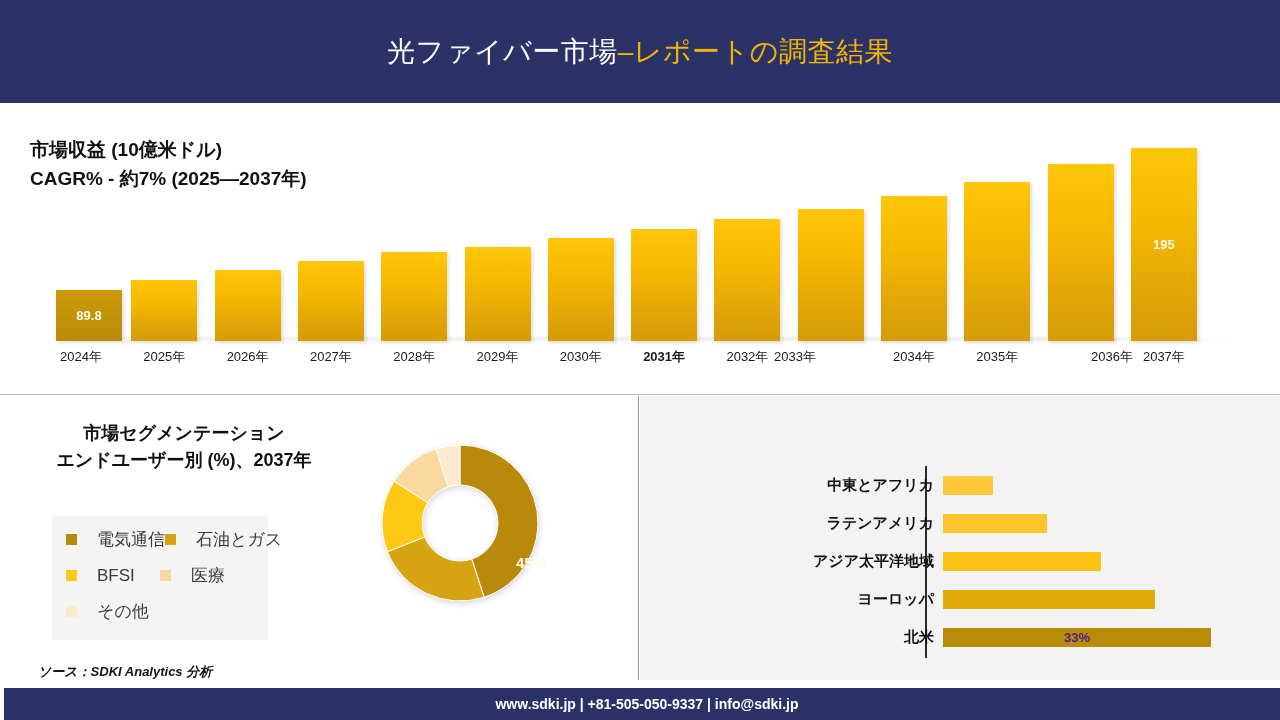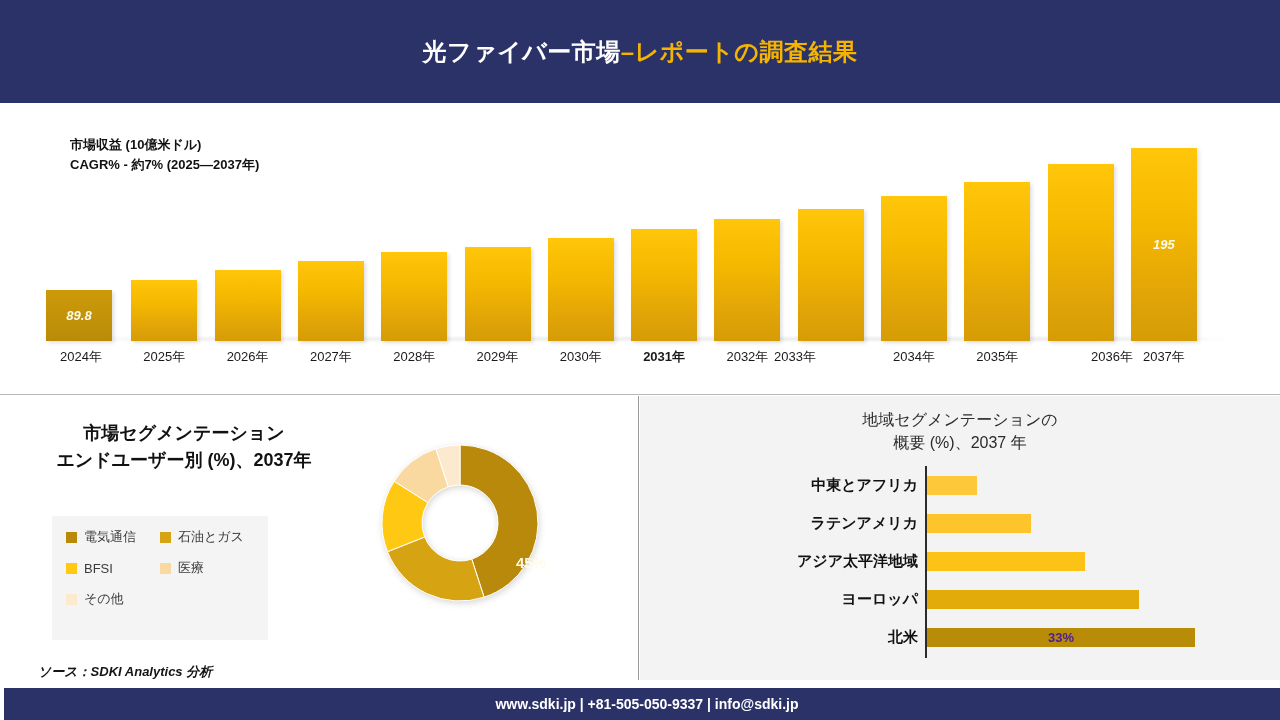--- a/index.html
+++ b/index.html
@@ -16,61 +16,60 @@
   }
 
   
   #header {
     position: absolute; left: 0; top: 0;
     width: 1280px; height: 103px;
     background: #2a3268;
     display: flex; align-items: center; justify-content: center;
   }
   #header-title {
-    font-size: 24px; font-weight: bold;
+    font-size: 28px; font-weight: normal;
     letter-spacing: 0.5px;
     white-space: nowrap;
   }
   .title-white { color: #ffffff; }
   .title-gold  { color: #f4b400; }
 
   
   #bar-panel {
     position: absolute; left: 0; top: 103px;
     width: 1280px; height: 292px;
     background: #ffffff;
     border-bottom: 1px solid #b9b9b9;
   }
   #bar-caption {
     position: absolute; left: 30px; top: 32px;
     line-height: 1.55;
   }
   #bar-caption .cap-line {
-    font-size: 13px; font-weight: bold; color: #111111;
-    white-space: nowrap;
-    margin-left: 40px;
+    font-size: 19px; font-weight: bold; color: #111111;
+    white-space: nowrap;
   }
 
   #bar-plot {
     position: absolute;
     left: 40px; top: 20px;
     width: 1200px; height: 255px;
   }
   .bar-baseline {
     position: absolute;
     left: 18px; bottom: 37px;
     width: 1175px; height: 4px;
     background: linear-gradient(90deg, rgba(0,0,0,0) 0%, rgba(0,0,0,0.055) 12%, rgba(0,0,0,0.075) 88%, rgba(0,0,0,0) 100%);
     filter: blur(1.2px);
   }
   .bar-col {
     position: absolute;
     bottom: 37px;
     width: 66px;
-    display: flex; flex-direction: column; align-items: center; font-style: italic;
+    display: flex; flex-direction: column; align-items: center;
   }
   .bar-rect {
     width: 66px;
     background: linear-gradient(180deg, #ffc60a 0%, #f5b800 38%, #e0a408 78%, #d59c05 100%);
     box-shadow: 2px 2px 4px rgba(0,0,0,0.13);
     position: relative;
   }
   .bar-rect.first {
     background: linear-gradient(180deg, #cc9a08 0%, #c19109 60%, #b98b08 100%);
   }
@@ -117,21 +116,21 @@
   .legend-item {
     display: flex; align-items: center;
     width: 104px;
   }
   .legend-swatch {
     width: 11px; height: 11px;
     margin-right: 7px;
     flex: none;
   }
   .legend-label {
-    font-size: 13px; color: #3b3b3b; white-space: nowrap;
+    font-size: 17px; color: #3b3b3b; white-space: nowrap; margin-left: 13px;
   }
   #donut-wrap {
     position: absolute; left: 380px; top: 443px;
     width: 160px; height: 160px;
   }
   #donut-svg { display: block; filter: drop-shadow(1px 2px 3px rgba(0,0,0,0.16)); }
   #donut-callout {
     position: absolute;
     left: 516px; top: 554px;
     font-size: 15px; font-weight: bold; color: #fffbe8;
@@ -158,21 +157,21 @@
     width: 640px; height: 200px;
   }
   #region-axis {
     position: absolute;
     left: 285px; top: 2px;
     width: 2px; height: 192px;
     background: #2b2b2b;
   }
   .region-row {
     position: absolute;
-    left: 0; height: 38px;
+    left: 16px; height: 38px;
     width: 560px;
     display: flex; align-items: center; padding-left: 43px;
   }
   .region-label {
     position: absolute;
     left: 30px; width: 248px;
     text-align: right;
     font-size: 15px; font-weight: bold; color: #111111;
     white-space: nowrap;
   }
@@ -209,21 +208,21 @@
     </div>
   </div>
 
   <div id="bar-panel">
     <div id="bar-caption">
       <div class="cap-line">市場収益 (10億米ドル)</div>
       <div class="cap-line">CAGR% - 約7% (2025—2037年)</div>
     </div>
     <div id="bar-plot">
       <div class="bar-baseline"></div>
-    <div class="bar-col" style="left: 0; padding-left: 12px;">
+    <div class="bar-col" style="left: 10px; padding-left: 12px;">
           <div class="bar-rect first" style="height: 51px;">
             <div class="bar-value" style="top: 17.5px;">89.8</div>
           </div>
         </div>
         <div class="bar-xlabel" style="left: -5px;">2024年</div>
         <div class="bar-col" style="left: 91.3px;">
           <div class="bar-rect" style="height: 61px;"></div>
         </div>
         <div class="bar-xlabel" style="left: 78.3px;">2025年</div>
         <div class="bar-col" style="left: 174.6px;">
@@ -322,24 +321,20 @@
         <path d="M 7.477434100716408 108.71371510940493 A 78 78 0 0 1 14.14242181084282 38.20550999163828 L 47.915538830923424 59.638581790798135 A 38 38 0 0 0 44.66849353624646 93.98873300201778 Z" fill="#ffc812" stroke="#ffffff" stroke-width="1"></path>
         <path d="M 14.14242181084282 38.20550999163828 A 78 78 0 0 1 55.89667443875409 5.81759172897803 L 68.257354213752 43.85985238078417 A 38 38 0 0 0 47.915538830923424 59.638581790798135 Z" fill="#fad9a0" stroke="#ffffff" stroke-width="1"></path>
         <path d="M 55.89667443875409 5.81759172897803 A 78 78 0 0 1 79.99999999999999 2 L 80 42 A 38 38 0 0 0 68.257354213752 43.85985238078417 Z" fill="#fceace" stroke="#ffffff" stroke-width="1"></path>
       </svg>
   </div>
   <div id="donut-callout">45%</div>
 
   <div id="source-note">ソース：SDKI Analytics 分析</div>
 
   <div id="region-panel">
-    <div id="region-title">
-      <div>地域セグメンテーションの</div>
-      <div>概要 (%)、2037 年</div>
-    </div>
     <div id="region-plot">
       <div id="region-axis"></div>
     <div class="region-row" style="top: 2px;">
           <div class="region-label">中東とアフリカ</div>
           <div class="region-bar" style="width: 50px; background: rgb(253, 200, 58);"></div>
         </div>
         <div class="region-row" style="top: 40px;">
           <div class="region-label">ラテンアメリカ</div>
           <div class="region-bar" style="width: 104px; background: rgb(253, 197, 43);"></div>
         </div>

